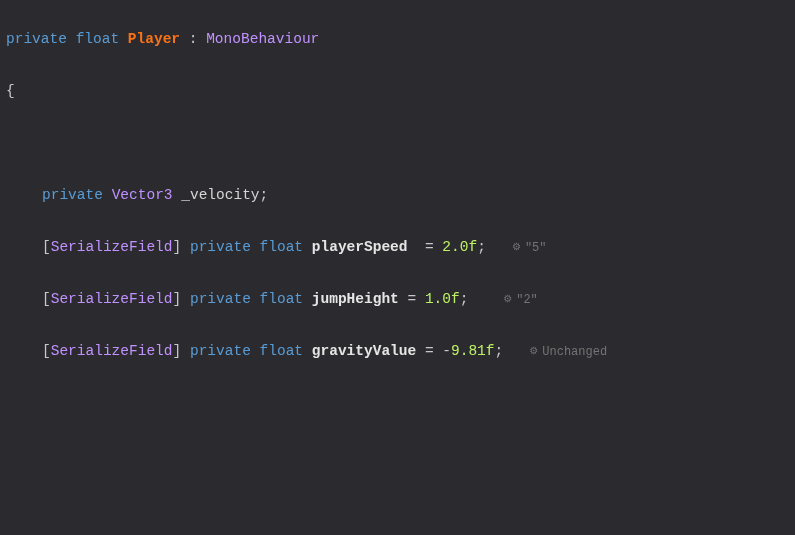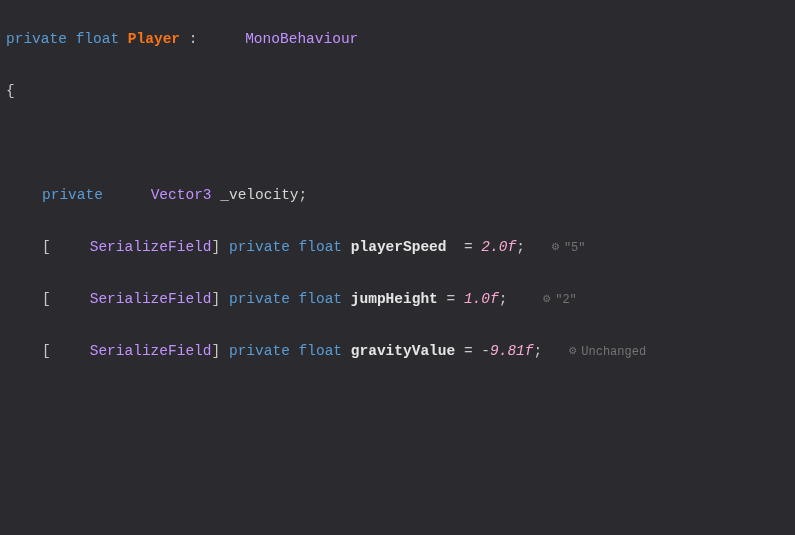--- a/index.html
+++ b/index.html
@@ -12,25 +12,25 @@
     color: #c8c8c8;
     width: 795px;
     height: 535px;
     overflow: hidden;
   }
   .code-area {
     padding: 0 0 0 6px;
     white-space: pre;
   }
   .kw      { color: #5a9bd4; }     
-  .type    { color: #c191ff; margin-left: 39px; }     
+  .type    { color: #c191ff; }     
   .cls     { color: #f97316; font-weight: bold; }
   .name    { color: #e5e5e5; font-weight: bold; }
   .field   { color: #d5d5d5; }
-  .num     { color: #f9a8d4; font-style: italic; }
+  .num     { color: #bef264; }
   .punct   { color: #c8c8c8; }
   .op      { color: #c8c8c8; }
   .brace   { color: #c8c8c8; }
   .annot   { color: #747474; font-size: 12px; font-style: normal; }
   .annot .ico { font-family: sans-serif; display:inline-block; font-size:10px; transform: translateY(-1px); margin-right:4px;}
   .line { display:block; height:26px; }
   .indent1 { padding-left: 36px; display:inline-block;}
   .blank { height:26px; }
 </style>
 </head>

